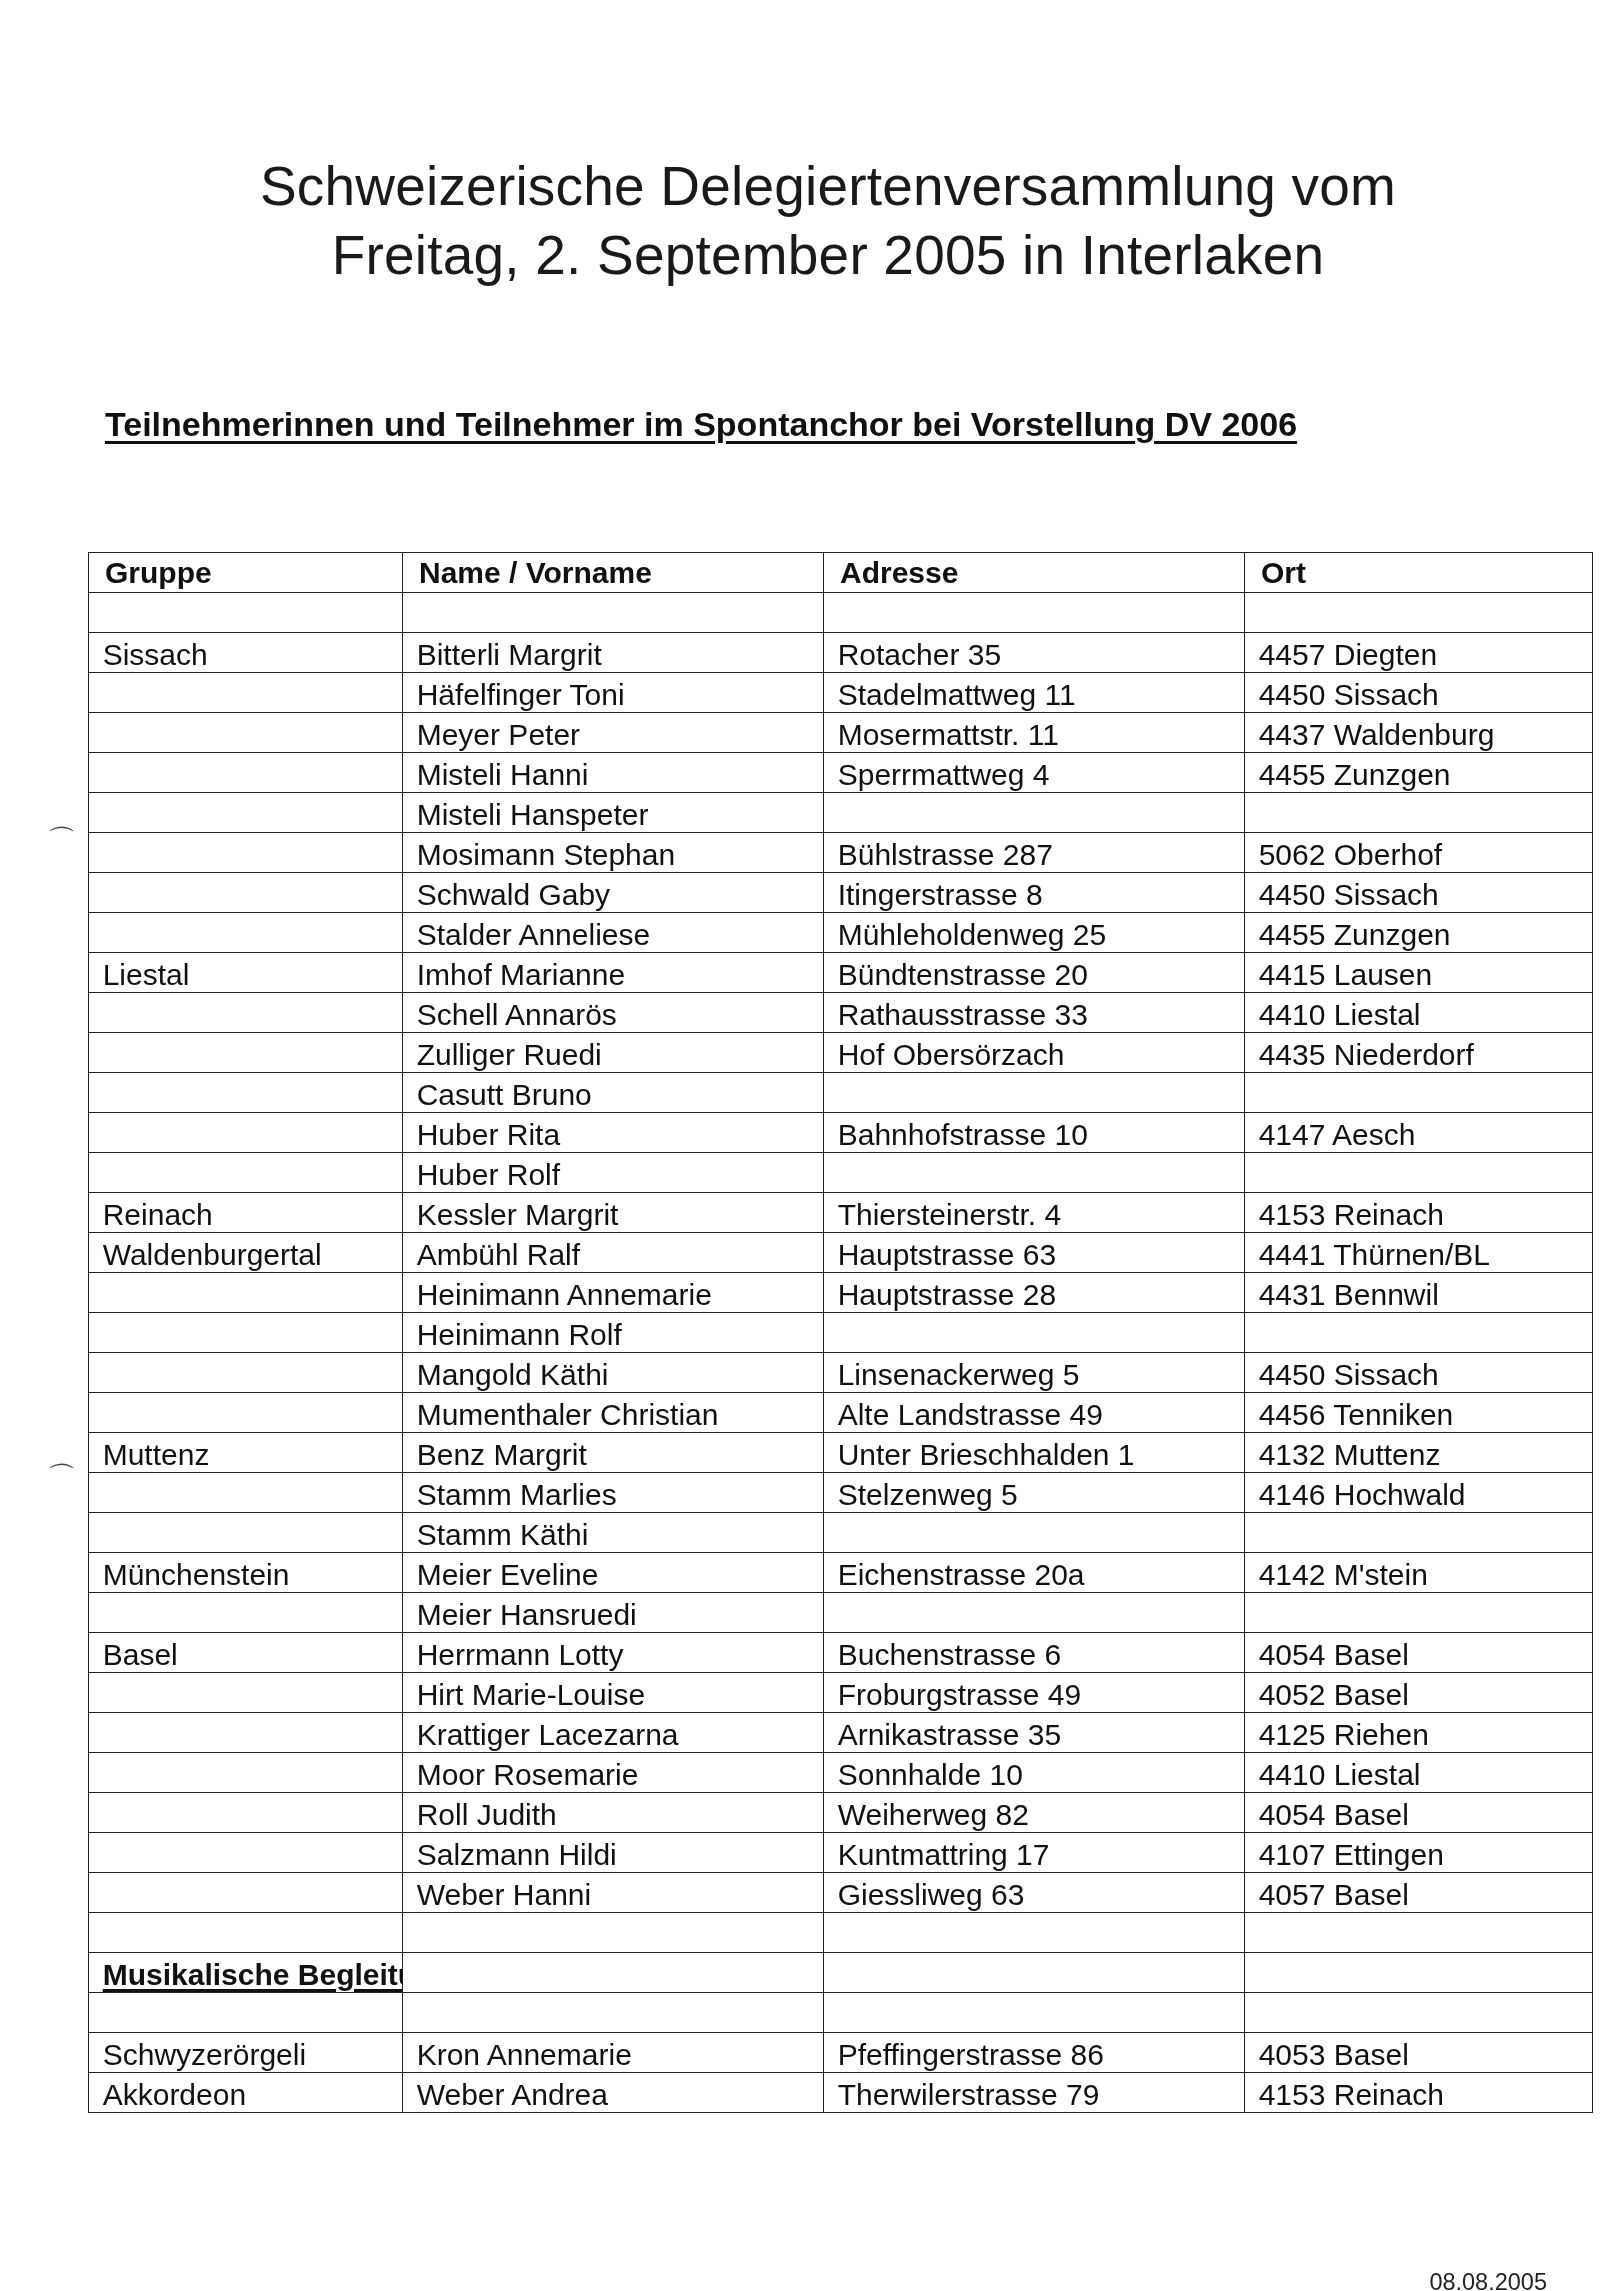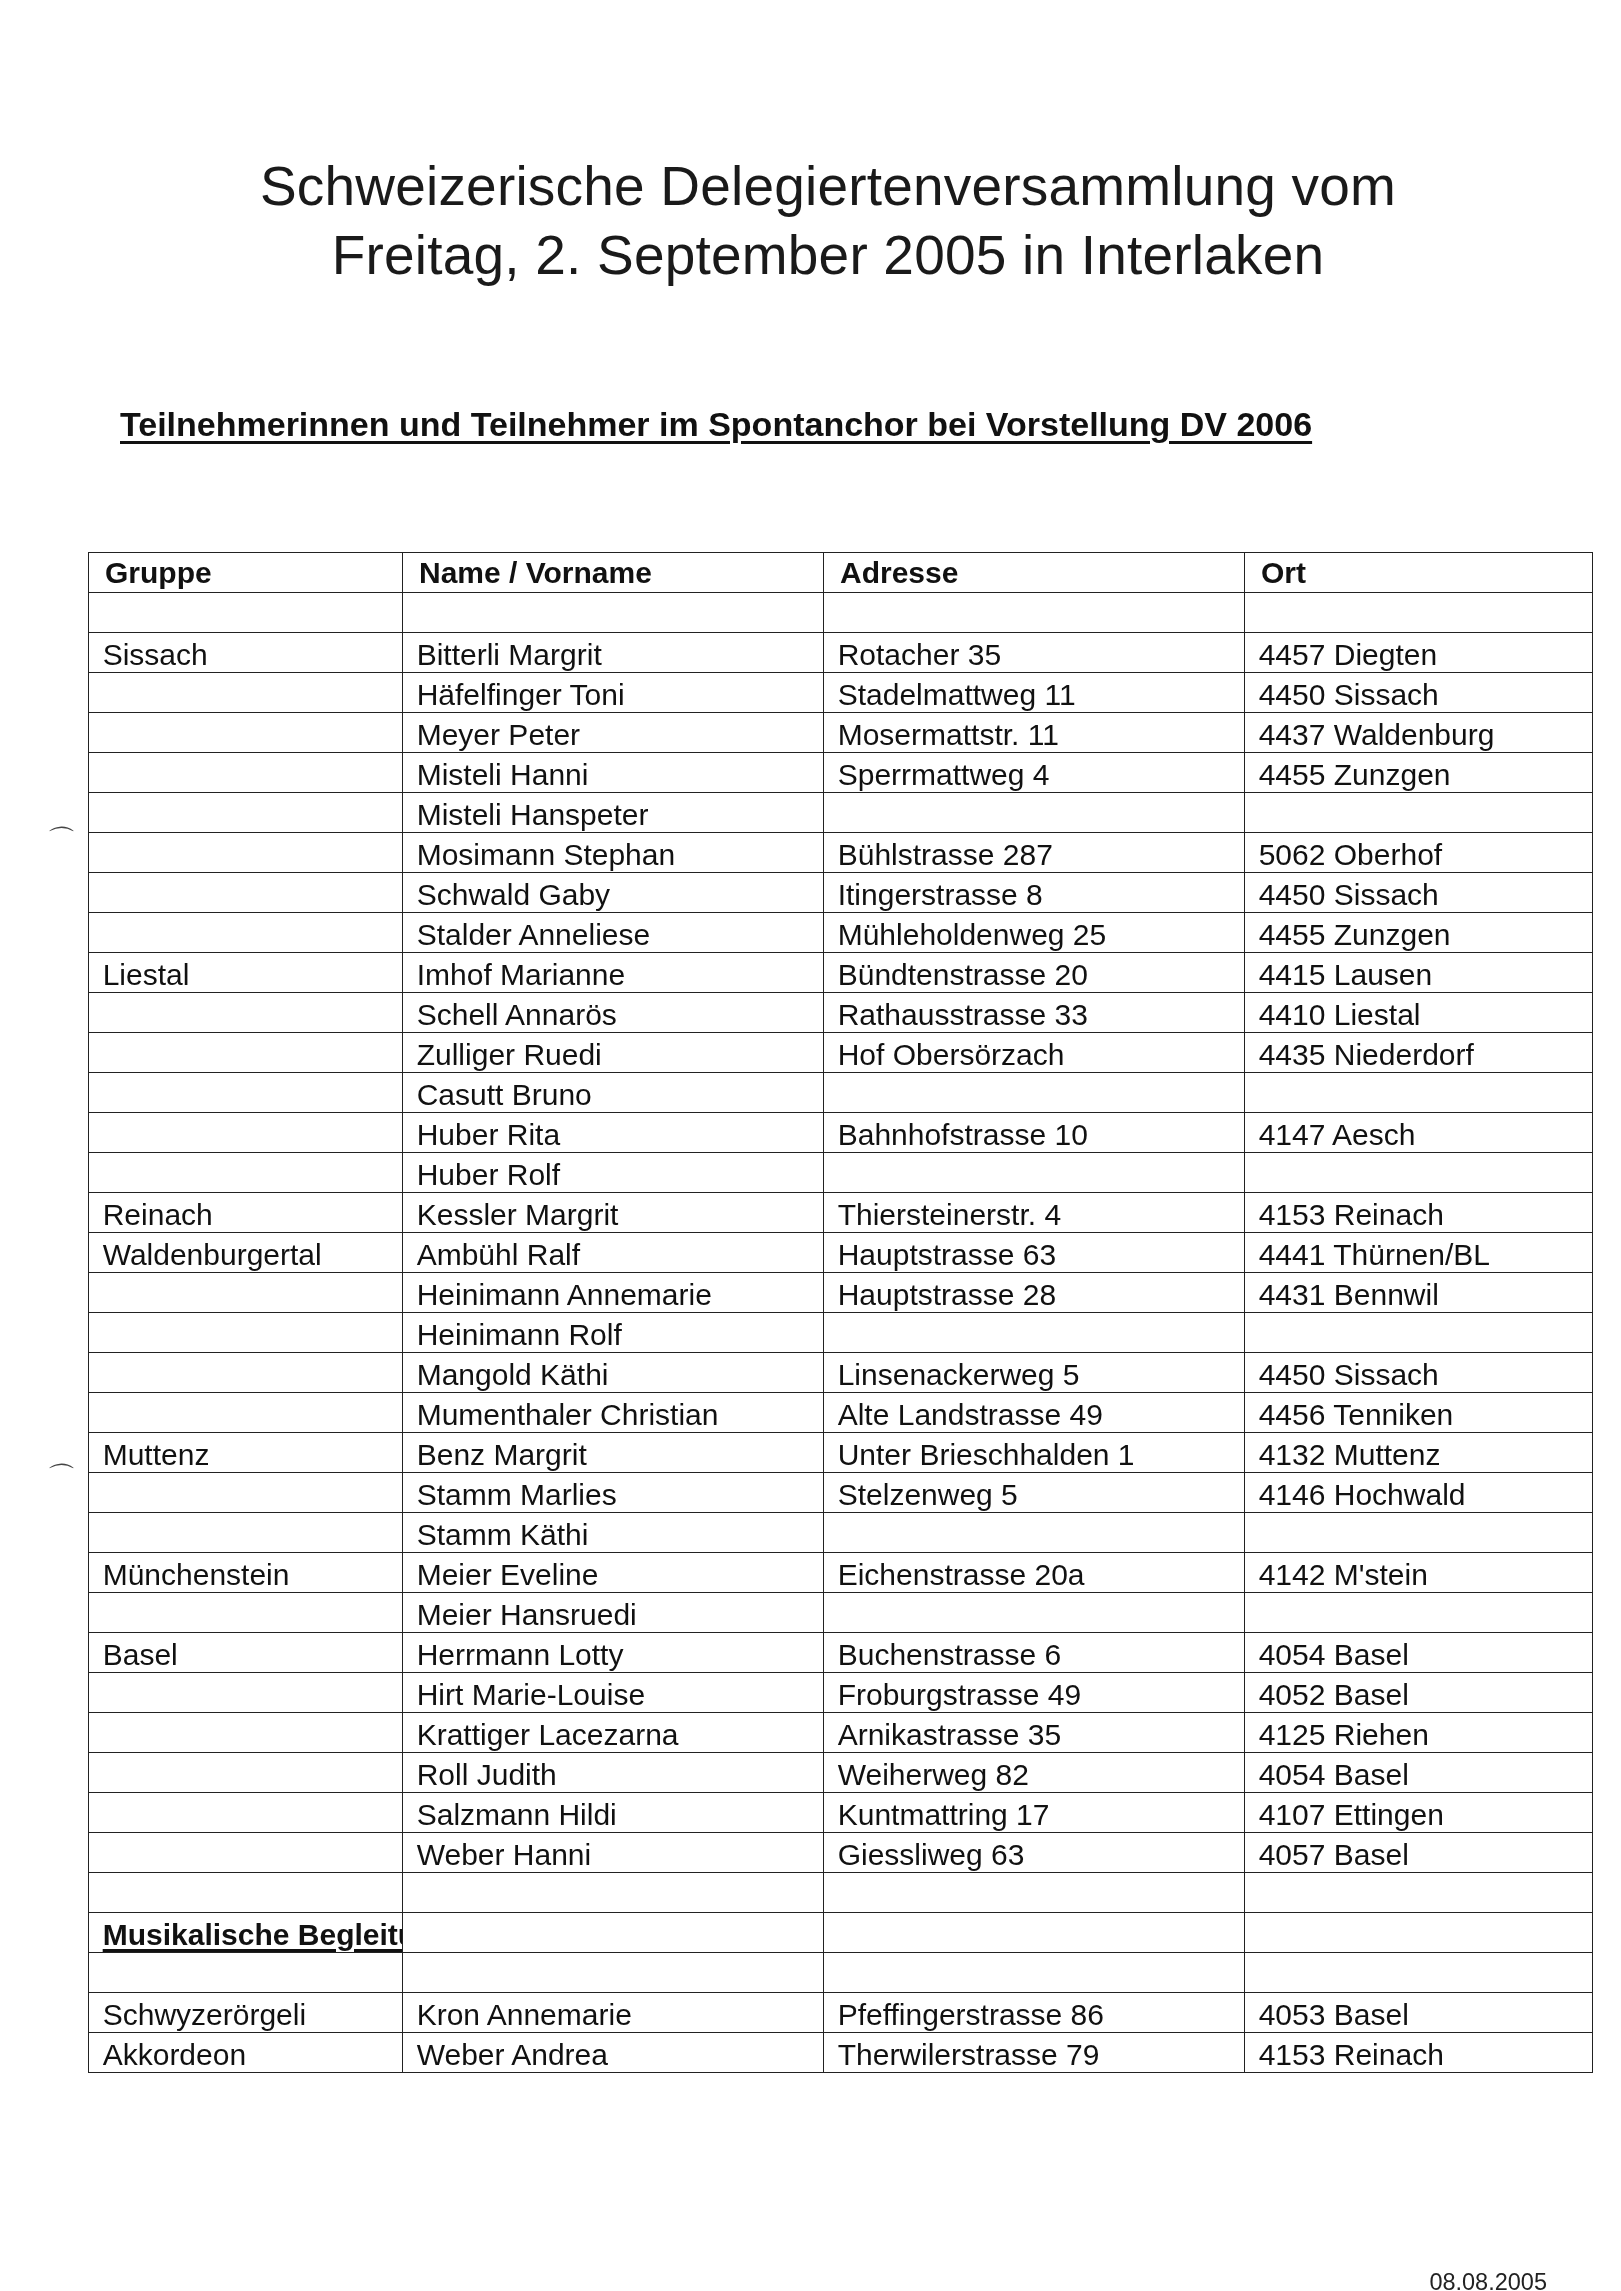--- a/index.html
+++ b/index.html
@@ -22,21 +22,21 @@
       text-align: center;
       font-size: 55px;
       line-height: 69px;
       color: #1a1a1a;
       letter-spacing: 0.2px;
     }
     .title.l1 { top: 152px; }
     .title.l2 { top: 221px; }
     .subtitle {
       position: absolute;
-      left: 120px;
+      left: 105px;
       top: 405px;
       font-size: 34px;
       font-weight: bold;
       text-decoration: underline;
       text-underline-offset: 4.9px;
       color: #111;
     }
     table.roster {
       position: absolute;
       left: 88px;
@@ -279,20 +279,26 @@
         <td>4052 Basel</td>
       </tr>
       <tr>
         <td></td>
         <td>Krattiger Lacezarna</td>
         <td>Arnikastrasse 35</td>
         <td>4125 Riehen</td>
       </tr>
       <tr>
         <td></td>
+        <td>Moor Rosemarie</td>
+        <td>Sonnhalde 10</td>
+        <td>4410 Liestal</td>
+      </tr>
+      <tr>
+        <td></td>
         <td>Roll Judith</td>
         <td>Weiherweg 82</td>
         <td>4054 Basel</td>
       </tr>
       <tr>
         <td></td>
         <td>Salzmann Hildi</td>
         <td>Kuntmattring 17</td>
         <td>4107 Ettingen</td>
       </tr>

